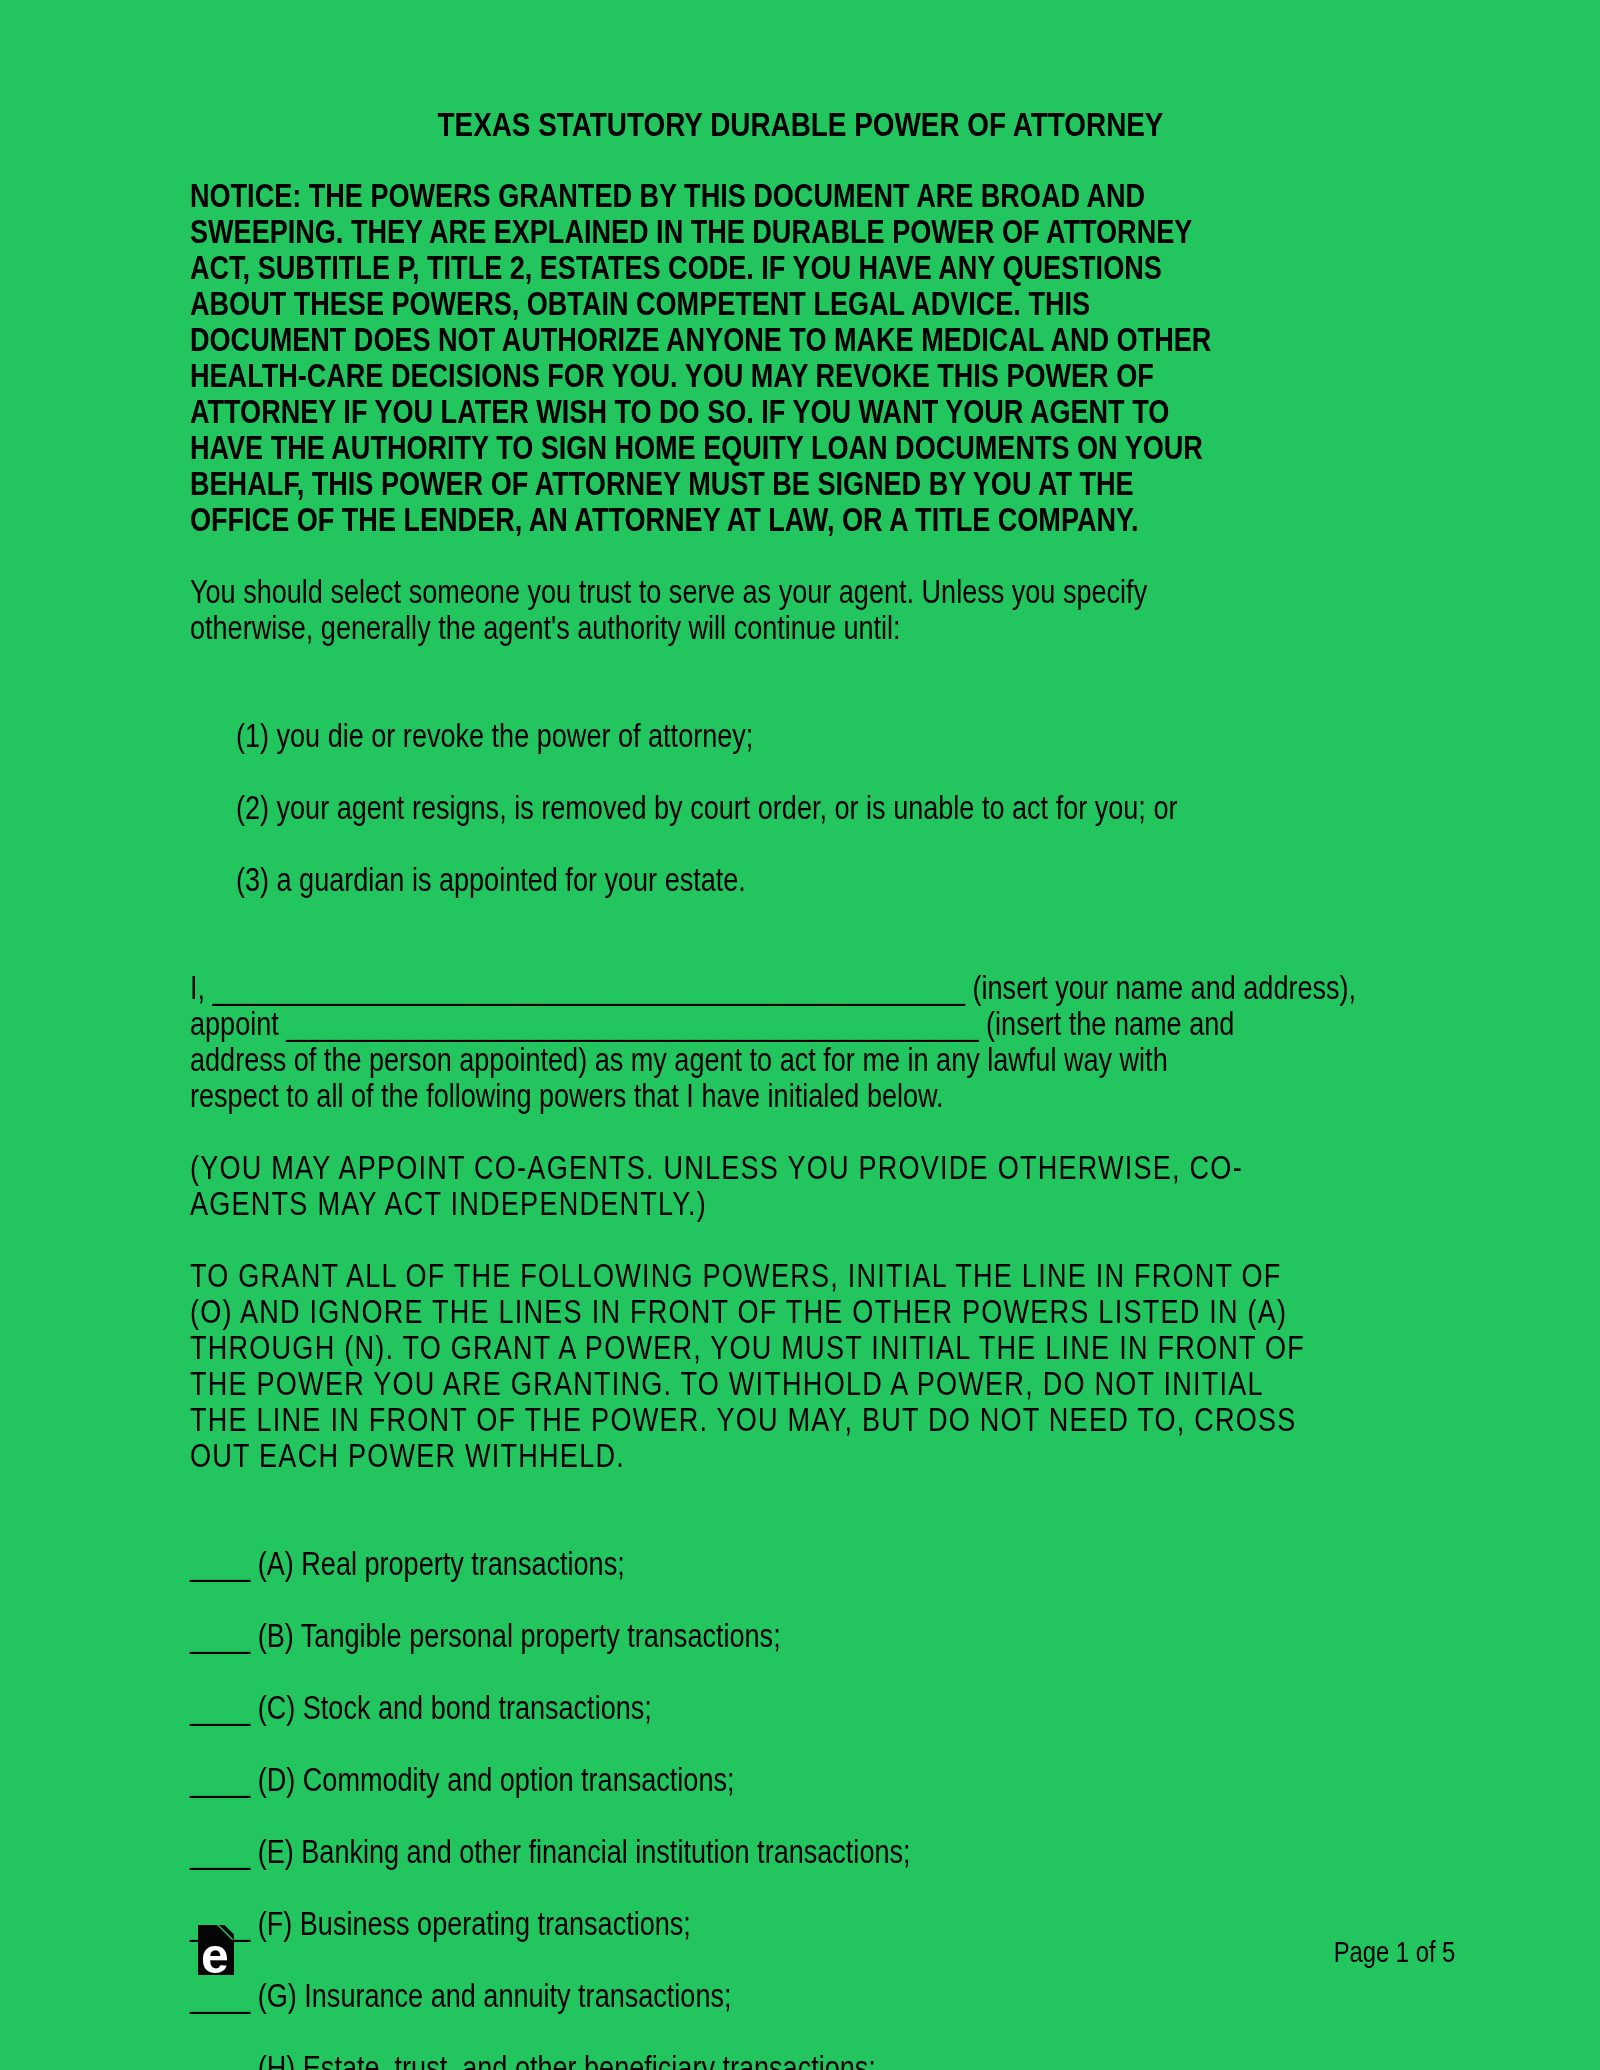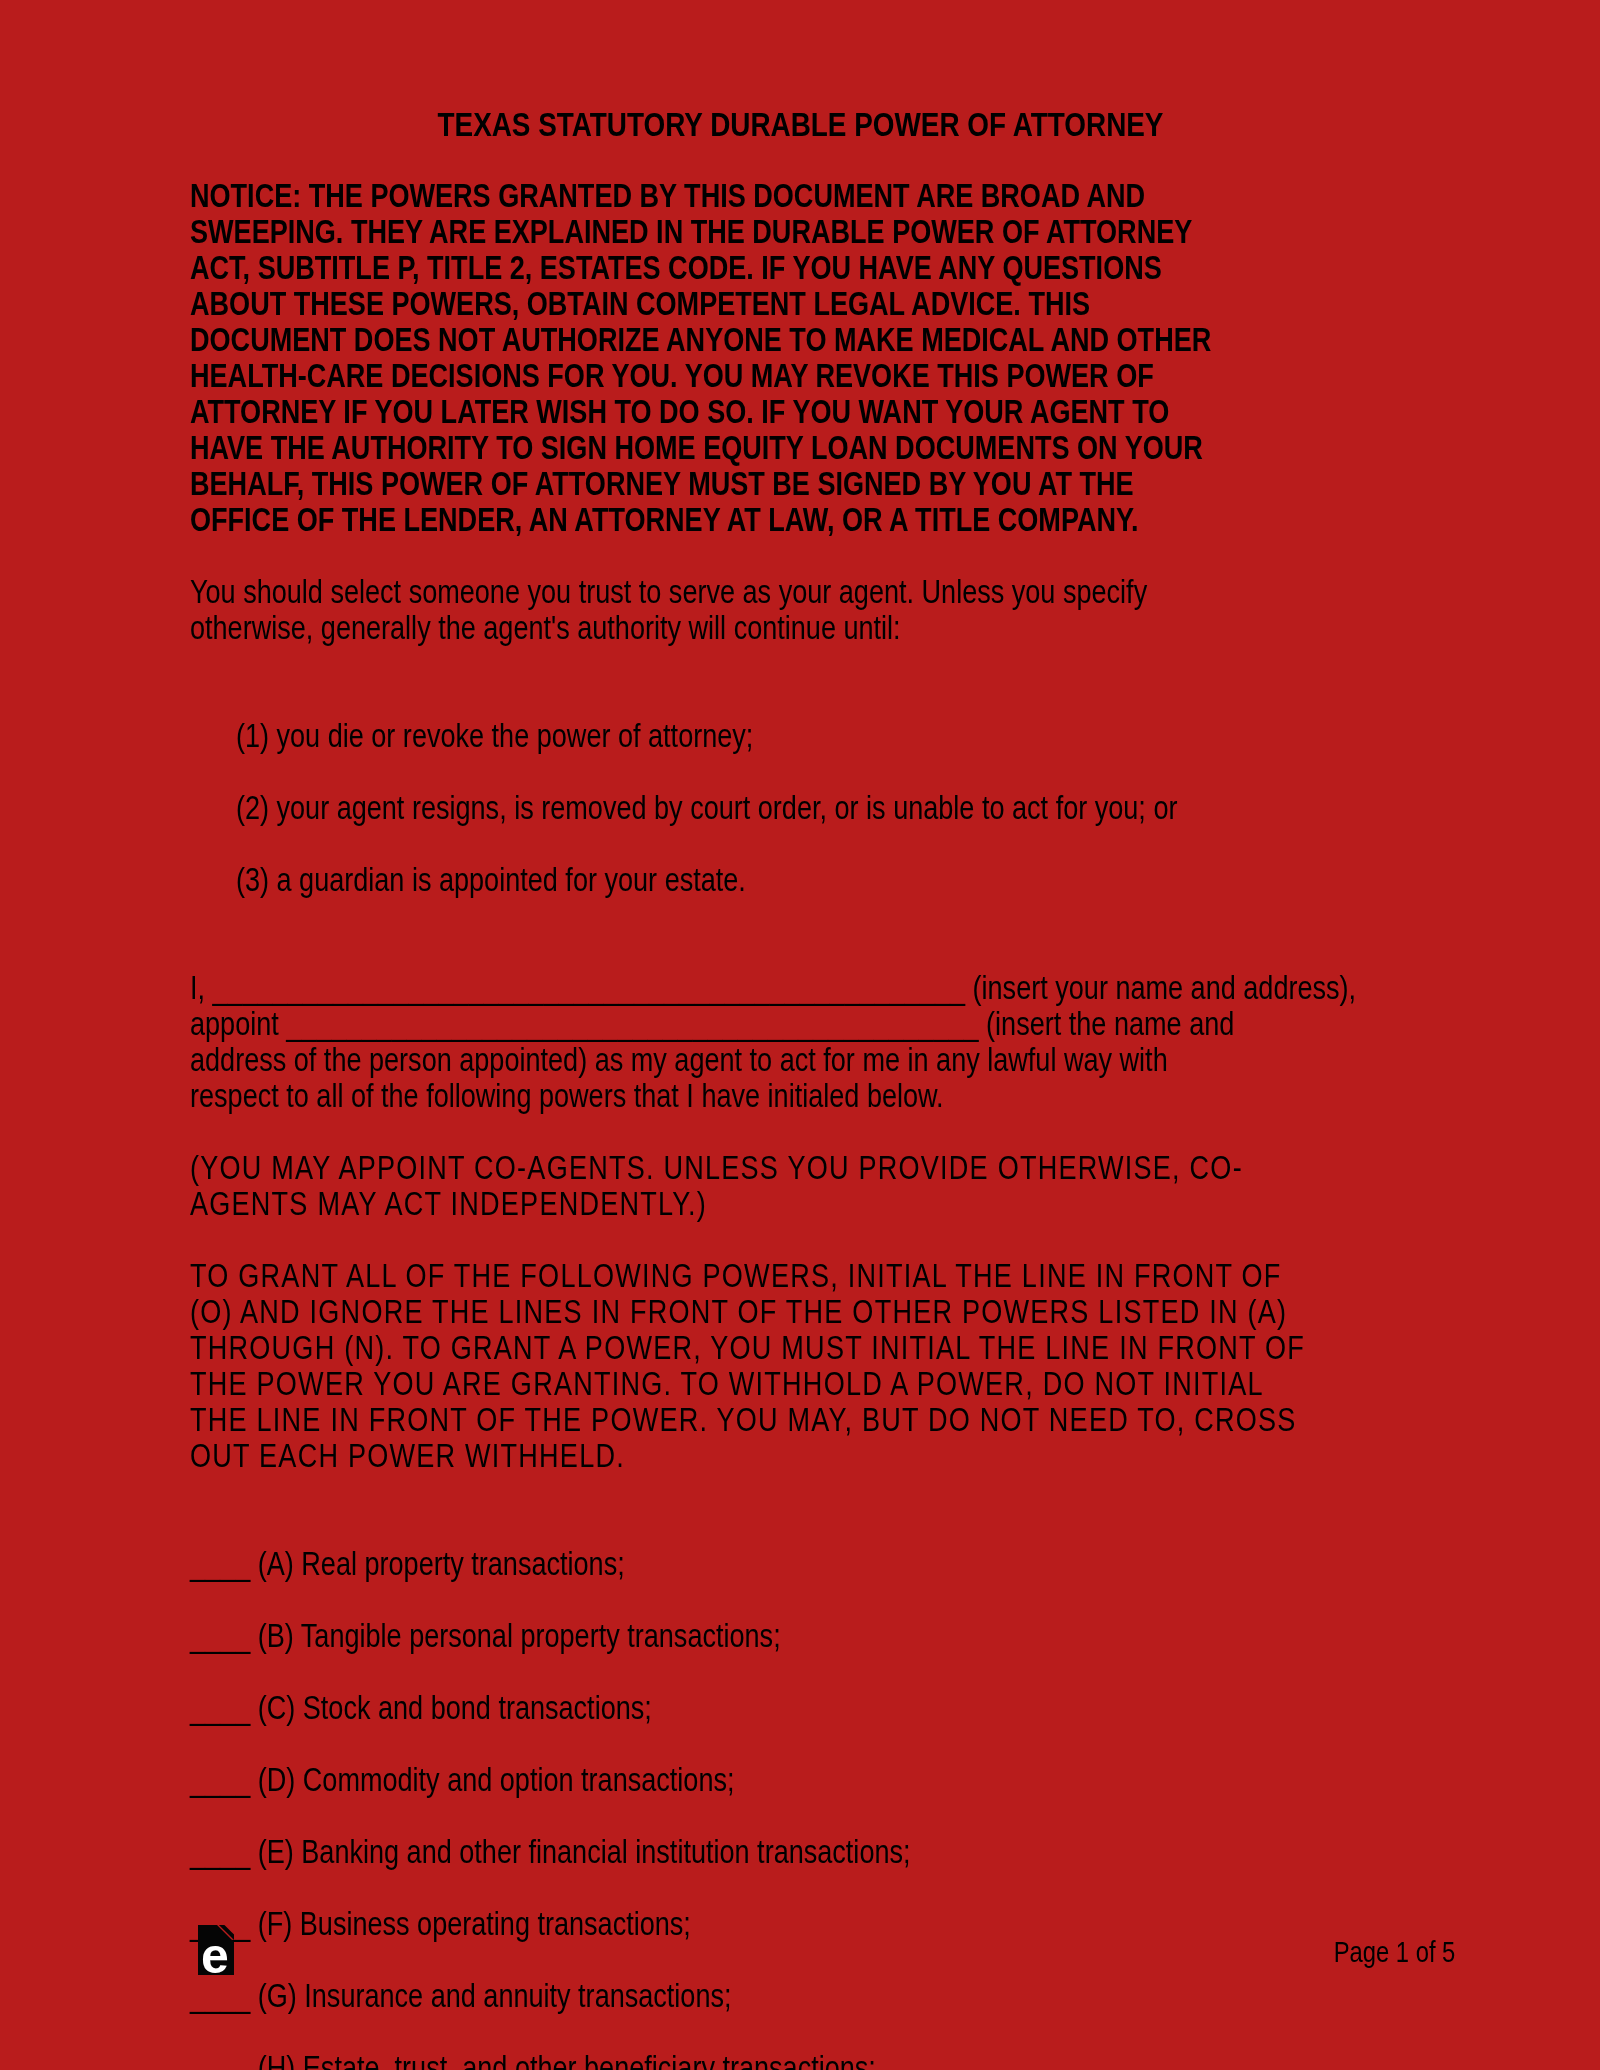--- a/index.html
+++ b/index.html
@@ -4,21 +4,21 @@
 <style>
   html, body {
     margin: 0;
     padding: 0;
     background: #ffffff;
   }
   .page {
     position: relative;
     width: 1600px;
     height: 2070px;
-    background: #b91c1c;
+    background: #22c55e;
     overflow: hidden;
     font-family: "Liberation Sans", "DejaVu Sans", sans-serif;
     color: #000000;
   }
   
   .content {
     position: absolute;
     left: 190px;
     top: 106px;
     width: 1543px;

